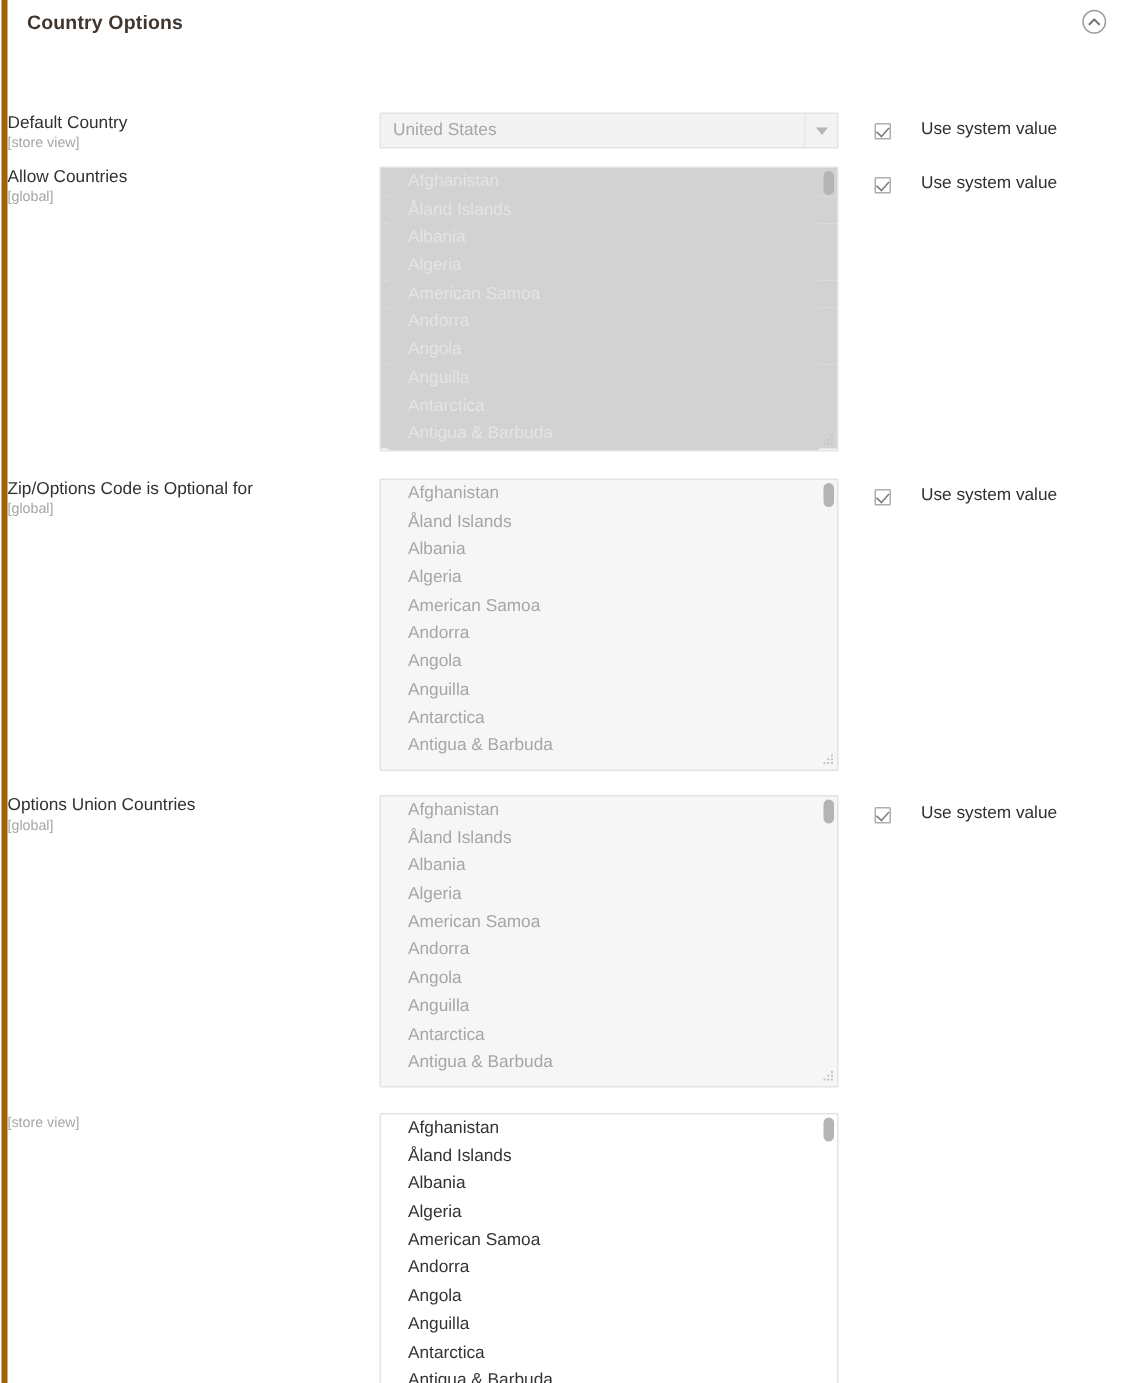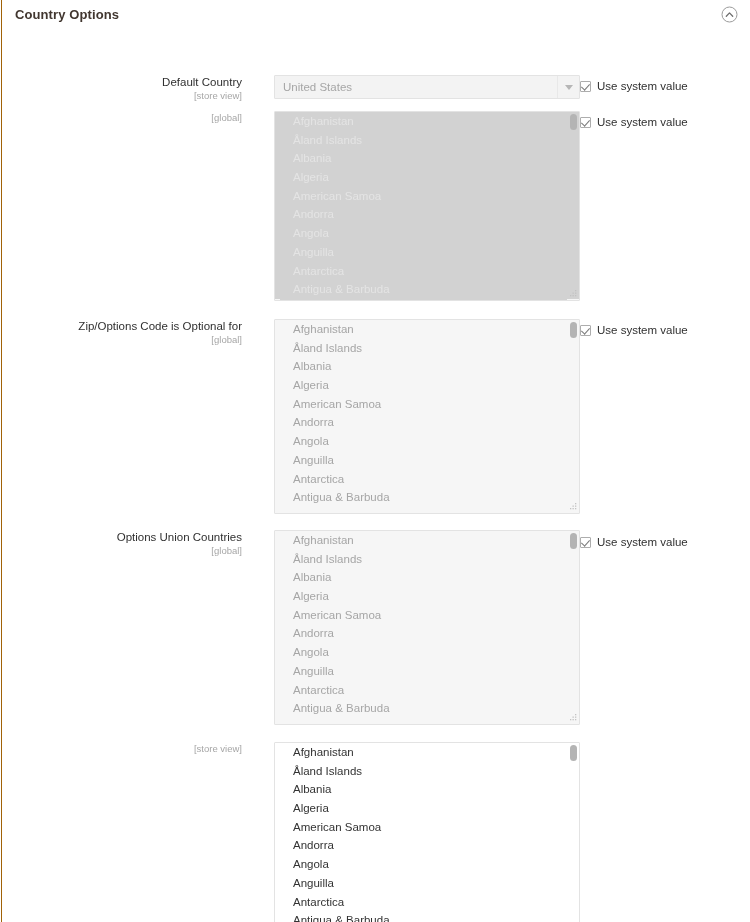--- a/index.html
+++ b/index.html
@@ -13,21 +13,21 @@
     color: #303030;
     overflow: hidden;
     position: relative;
   }
 
   
   .section {
     position: absolute;
     left: 1px; top: 0;
     width: 749px; height: 922px;
-    border-left: 1px solid #a16207;
+    border-left: 4px solid #a16207;
     background: #fff;
   }
 
   .section-header {
     position: relative;
     height: 28px;
     padding: 0 0 0 13px;
     display: flex;
     align-items: center;
   }
@@ -51,41 +51,40 @@
   .field-row {
     position: absolute;
     left: 0; right: 0;
     display: block;
   }
 
   .label-col {
     position: absolute;
     left: 0;
     width: 250px;
-    text-align: right;
     padding-right: 10px;
   }
   .field-label {
     display: block;
     font-size: 11.5px;
     line-height: 14px;
     color: #303030;
     white-space: nowrap;
   }
   .field-scope {
     display: block;
     font-size: 9.5px;
     line-height: 11px;
     color: #a6a6a6;
     margin-top: 1px;
   }
 
   .control-col {
     position: absolute;
-    left: 272px;
+    left: 248px;
     width: 306px;
     border-radius: 12px;
   }
 
   
   .sel-wrap {
     position: relative;
     width: 306px; height: 24px;
     border: 1px solid #e3e3e3;
     background: #f3f3f3;
@@ -181,22 +180,22 @@
     width: 11px; height: 11px;
     cursor: nwse-resize;
   }
   .ms-resize svg { display: block; }
 
   
   .sysval {
     position: absolute;
     left: 578px;
     display: flex;
-    align-items: flex-start;
-    gap: 6px;
+    align-items: flex-end;
+    gap: 20px;
     white-space: nowrap;
   }
   .cbx {
     width: 11px; height: 11px;
     border: 1px solid #adadad;
     background: #fff;
     border-radius: 1px;
     position: relative;
     flex: 0 0 auto;
     margin-top: 1px;
@@ -247,20 +246,21 @@
         </div>
       </div>
       <div class="sysval" style="top:5px;">
         <span class="cbx"></span>
         <span class="sysval-label">Use system value</span>
       </div>
     </div>
 
     <div class="field-row" style="top:83px;">
       <div class="label-col">
+        <span class="field-label">Allow Countries</span>
         <span class="field-scope">[global]</span>
       </div>
       <div class="control-col">
         <div class="ms all-selected" style="height:190px;">
           <div class="ms-sel-bg"></div>
           <div class="ms-inner">
               <div class="ms-opt" style="padding-left: 18px;">Afghanistan</div>
               <div class="ms-opt" style="padding-left: 18px;">Åland Islands</div>
               <div class="ms-opt" style="padding-left: 18px;">Albania</div>
               <div class="ms-opt" style="padding-left: 18px;">Algeria</div>

